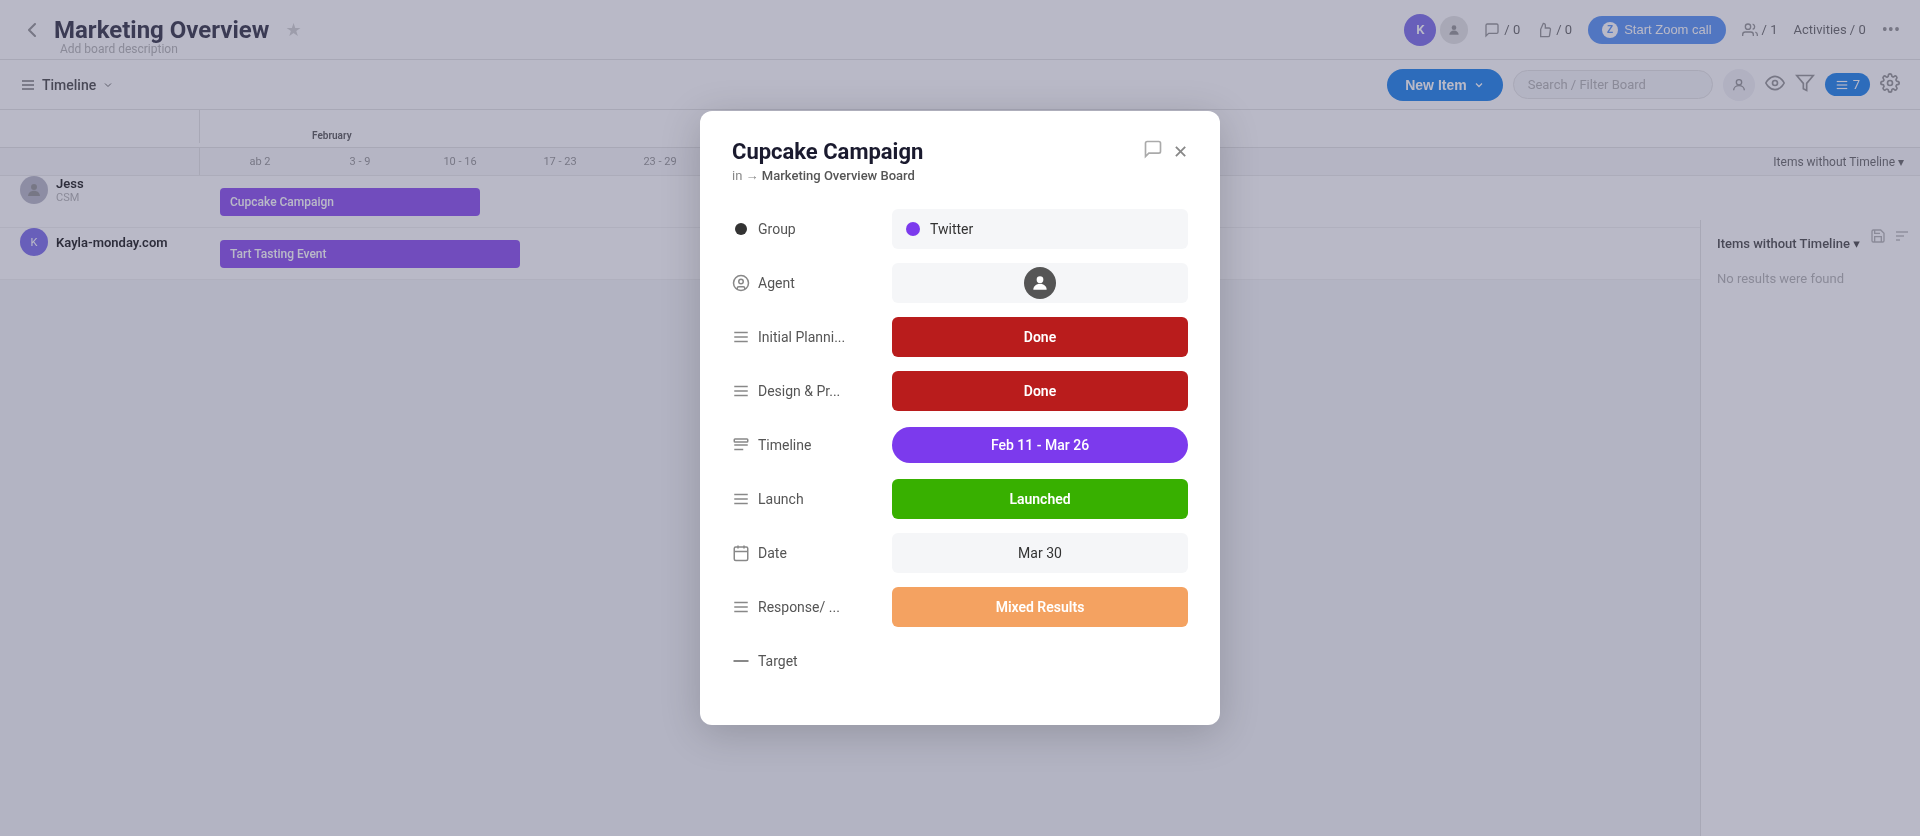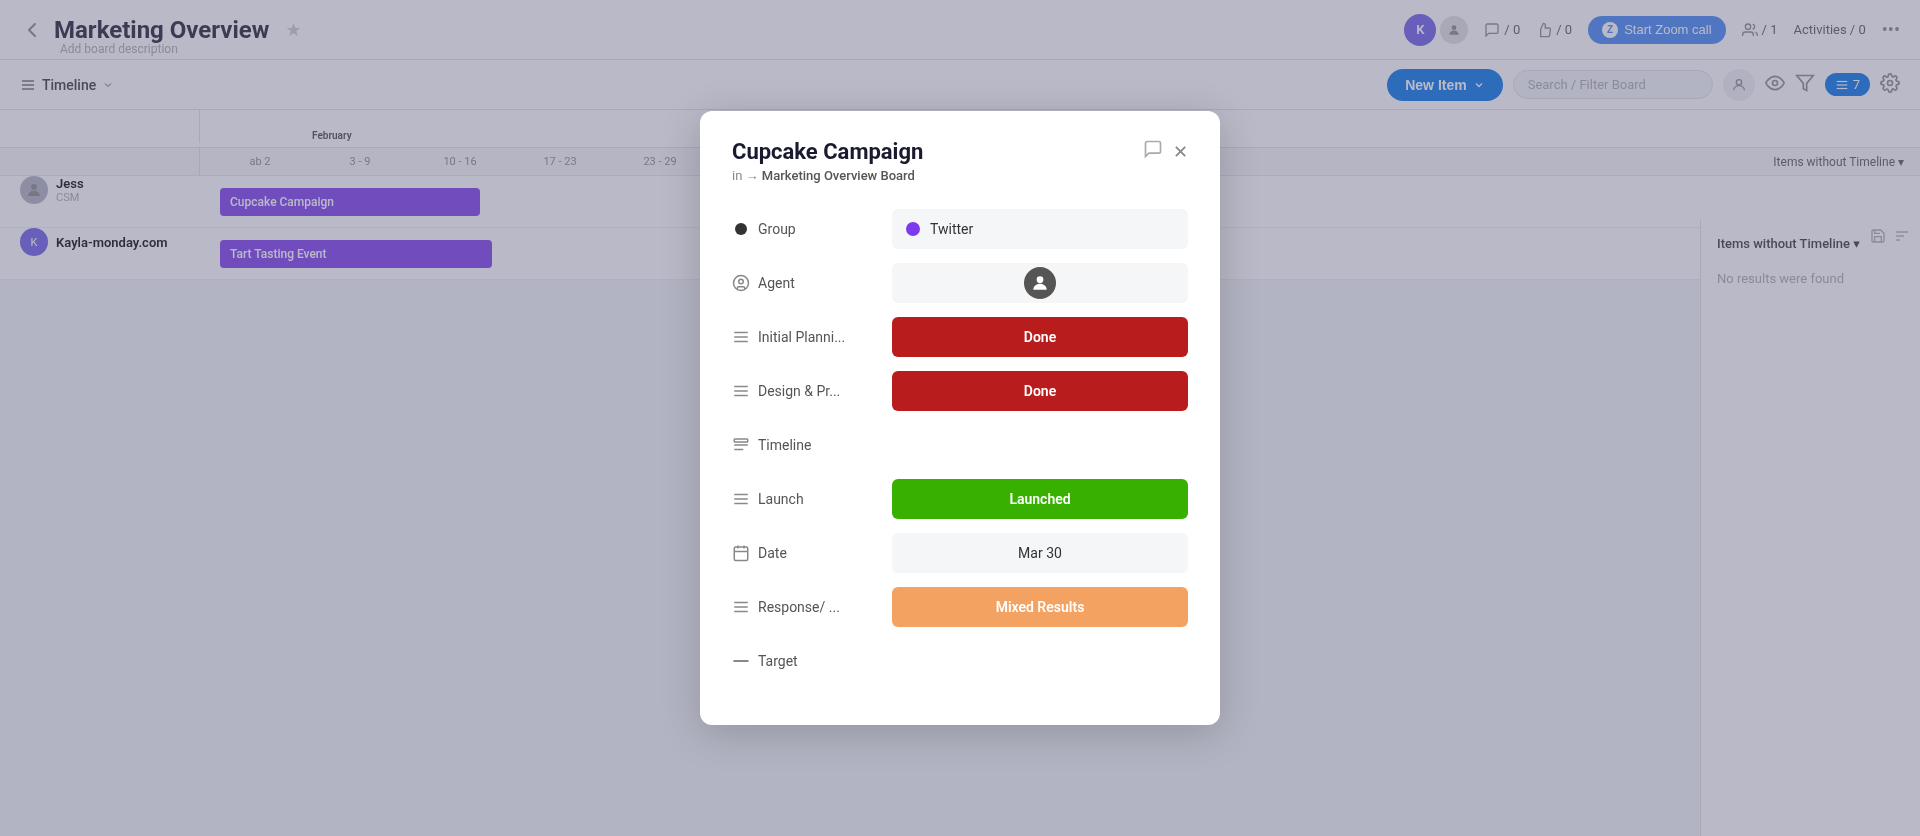--- a/index.html
+++ b/index.html
@@ -580,21 +580,21 @@
   </div>
 
   <div class="timeline-row">
     <div class="row-info">
       <div class="row-avatar" style="background:#6c5ce7;">K</div>
       <div>
         <div class="row-name">Kayla-monday.com</div>
       </div>
     </div>
     <div class="row-bar-area">
-      <div class="timeline-bar bar-purple" style="left:20px;width:272px;">
+      <div class="timeline-bar bar-purple" style="left:20px;width:300px;">
         <span>Tart Tasting Event</span>
       </div>
       <div class="timeline-bar bar-purple-light" style="left:780px;width:140px;">
         <span style="font-size:11px;">Tart Tasting</span>
       </div>
     </div>
   </div>
 
   <div class="right-panel">
     <div class="right-panel-title">Items without Timeline ▾</div>
@@ -694,20 +694,23 @@
 
     <div class="field-row">
       <div class="field-label">
         <svg width="16" height="16" viewBox="0 0 24 24" fill="none" stroke="#888" stroke-width="2">
             <rect x="3" y="4" width="18" height="4" rx="1"></rect>
             <line x1="3" y1="12" x2="21" y2="12"></line>
             <line x1="3" y1="18" x2="15" y2="18"></line>
           </svg>
         <span>Timeline</span>
       </div>
+      <div class="timeline-value">
+        <span>Feb 11 - Mar 26</span>
+      </div>
     </div>
 
     <div class="field-row">
       <div class="field-label">
         <svg width="16" height="16" viewBox="0 0 24 24" fill="none" stroke="#888" stroke-width="2">
             <line x1="3" y1="6" x2="21" y2="6"></line>
             <line x1="3" y1="12" x2="21" y2="12"></line>
             <line x1="3" y1="18" x2="21" y2="18"></line>
           </svg>
         <span>Launch</span>

